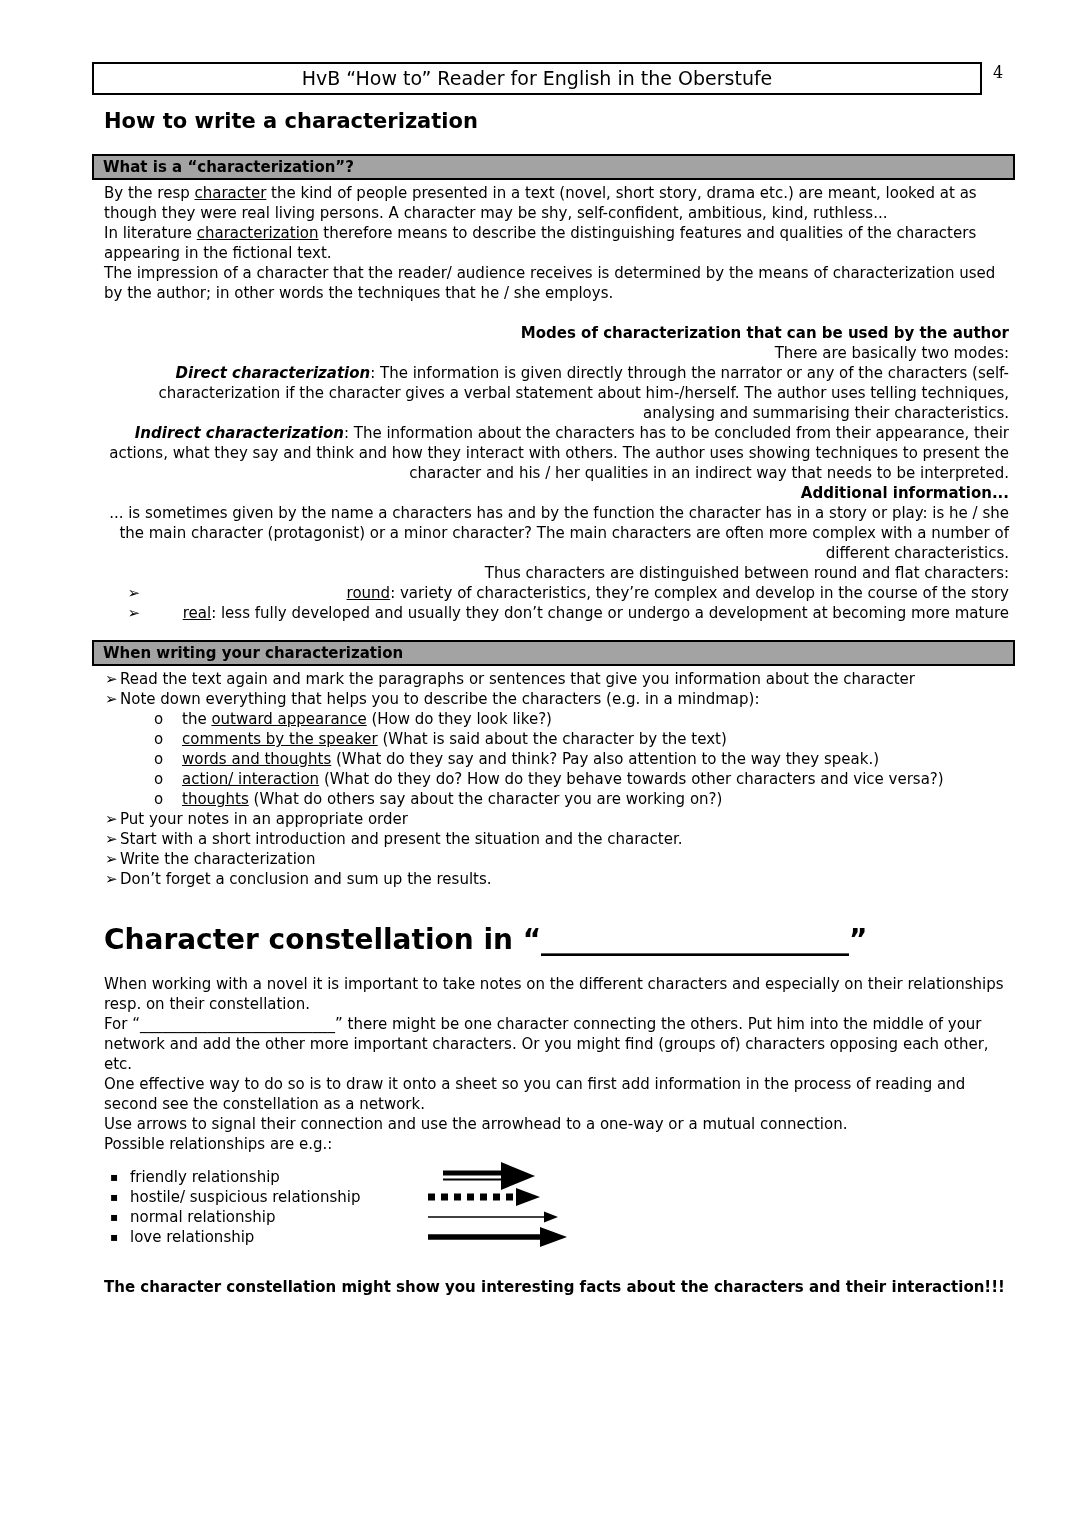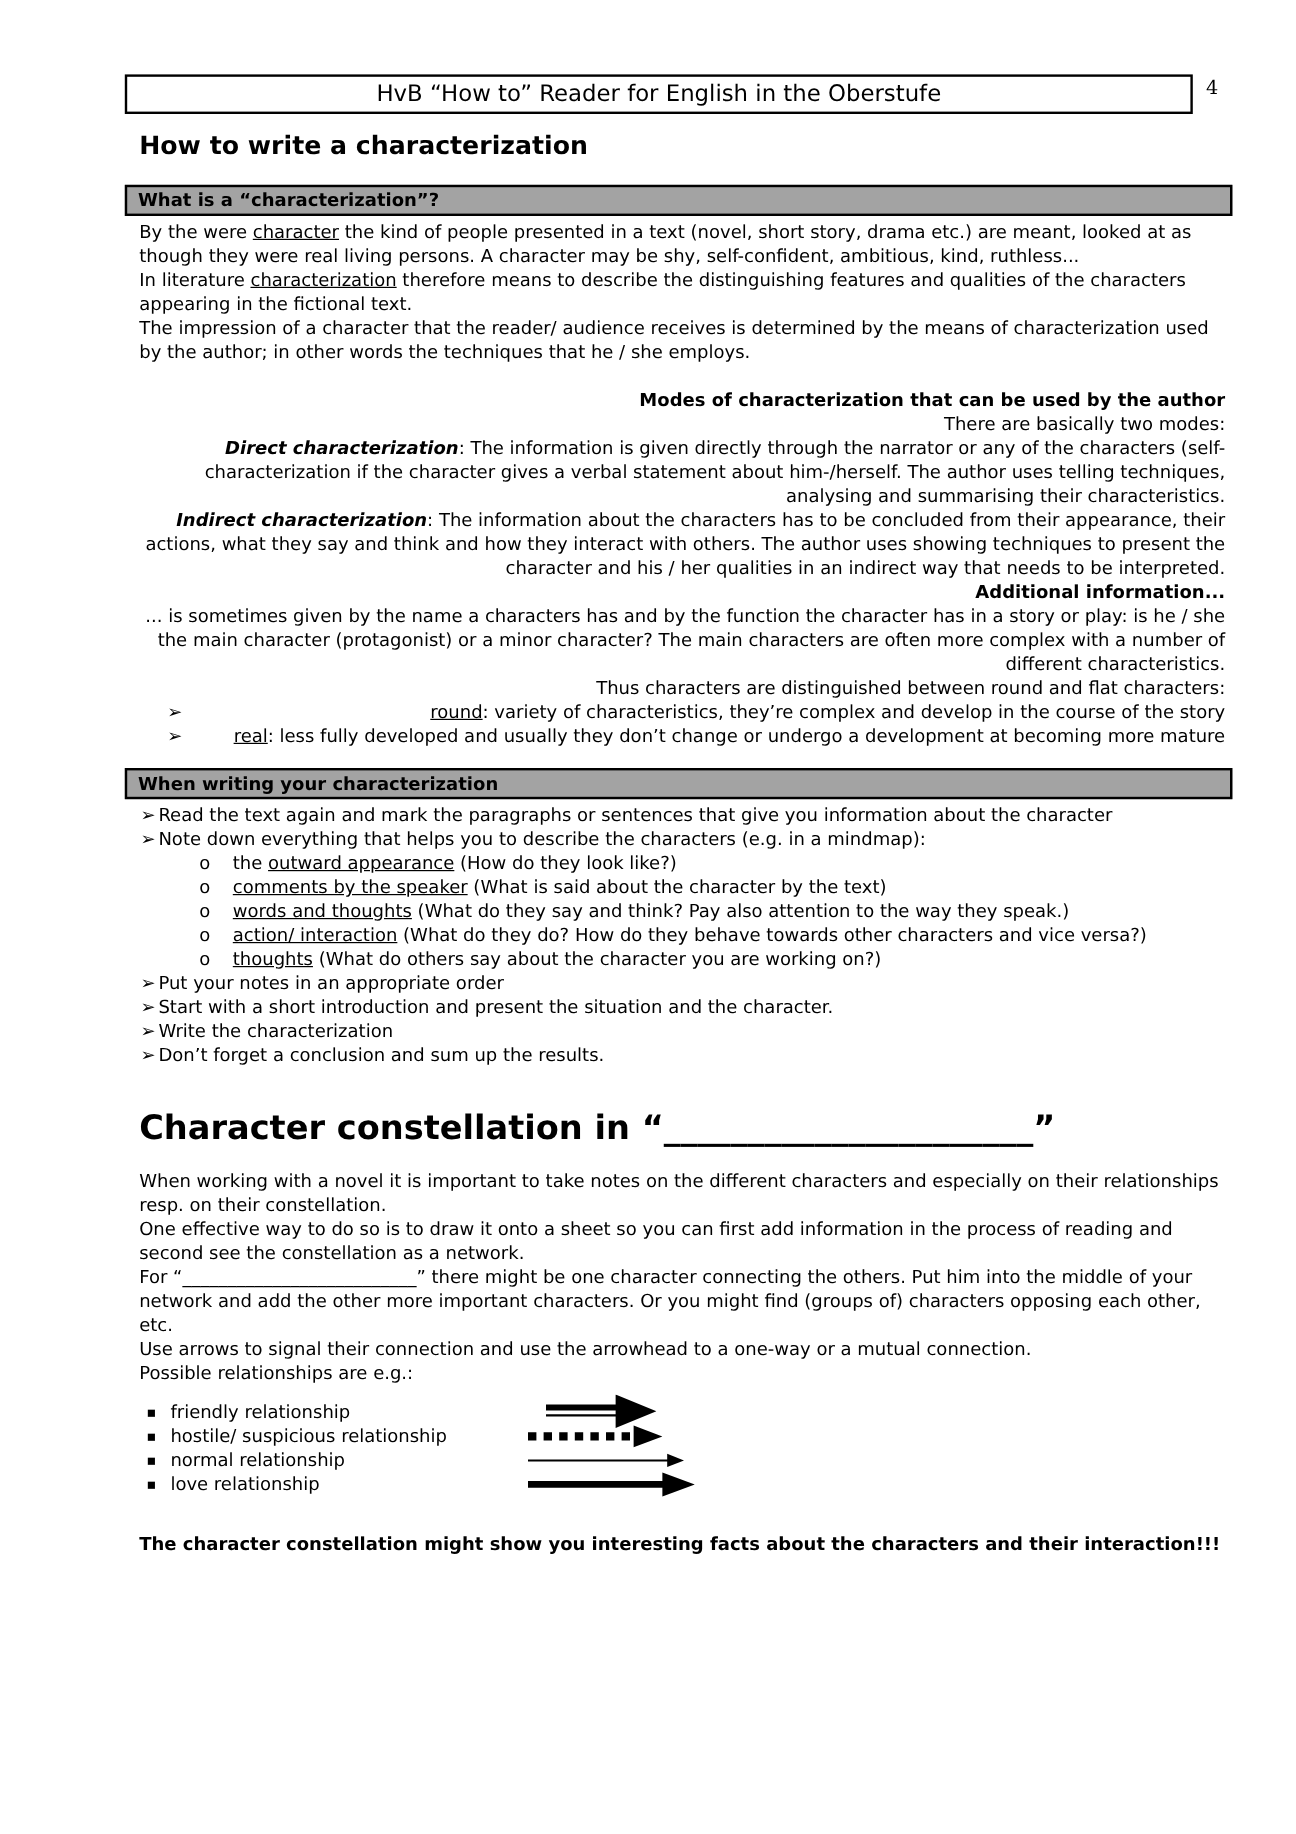--- a/index.html
+++ b/index.html
@@ -4,21 +4,21 @@
 <style>
   html,body{margin:0;padding:0;background:#e8e8e8;}
   .page{
     position:relative;
     width:1080px;height:1528px;
     background:#ffffff;
     color:#000;
     font-family:"DejaVu Sans","Liberation Sans",sans-serif;
     overflow:hidden;
   }
-  .content{position:absolute;left:104px;top:62px;width:923px;}
+  .content{position:absolute;left:92px;top:62px;width:923px;}
   .header-box{
     border:2px solid #000;
     width:886px;
     height:29px;line-height:29px;
     text-align:center;
     font-size:19px;
   }
   .page-number{
     position:absolute;left:901px;top:1px;
     font-family:"DejaVu Serif","Liberation Serif",serif;
@@ -70,21 +70,21 @@
       <div class="header-box">
         <span>HvB “How to” Reader for English in the Oberstufe</span>
       </div>
       <div class="page-number">4</div>
     </div>
 
     <div class="doc-title">How to write a characterization</div>
 
     <div class="bar">What is a “characterization”?</div>
     <div class="body-text">
-      <p><span>By the were </span><span class="u">character</span><span> the kind of people presented in a text (novel, short story, drama etc.) are meant, looked at as though they were real living persons. A character may be shy, self-confident, ambitious, kind, ruthless...</span></p>
+      <p><span>By the resp </span><span class="u">character</span><span> the kind of people presented in a text (novel, short story, drama etc.) are meant, looked at as though they were real living persons. A character may be shy, self-confident, ambitious, kind, ruthless...</span></p>
       <p><span>In literature </span><span class="u">characterization</span><span> therefore means to describe the distinguishing features and qualities of the characters appearing in the fictional text.</span></p>
       <p><span>The impression of a character that the reader/ audience receives is determined by the means of characterization used by the author; in other words the techniques that he / she employs.</span></p>
     </div>
 
     <div class="body-text s2">
       <p class="b gap-after">Modes of characterization that can be used by the author</p>
       <p>There are basically two modes:</p>
       <p><span class="bi">Direct characterization</span><span>: The information is given directly through the narrator or any of the characters (self-characterization if the character gives a verbal statement about him-/herself. The author uses telling techniques, analysing and summarising their characteristics.</span></p>
       <p><span class="bi">Indirect characterization</span><span>: The information about the characters has to be concluded from their appearance, their actions, what they say and think and how they interact with others. The author uses showing techniques to present the character and his / her qualities in an indirect way that needs to be interpreted.</span></p>
       <p class="b">Additional information...</p>
@@ -147,22 +147,22 @@
       <li class="w1">
         <span class="mk">➢</span>
         <span class="txt"><span>Don’t forget a conclusion and sum up the results.</span></span>
       </li>
     </ul>
 
     <div class="const-title"><span>Character constellation in “</span><span>______________________</span><span>”</span></div>
 
     <div class="body-text s3">
       <p><span>When working with a novel it is important to take notes on the different characters and especially on their relationships resp. on their constellation.</span></p>
+      <p><span>For “</span><span>__________________________</span><span>” there might be one character connecting the others. Put him into the middle of your network and add the other more important characters. Or you might find (groups of) characters opposing each other, etc.</span></p>
       <p><span>One effective way to do so is to draw it onto a sheet so you can first add information in the process of reading and second see the constellation as a network.</span></p>
-      <p><span>For “</span><span>__________________________</span><span>” there might be one character connecting the others. Put him into the middle of your network and add the other more important characters. Or you might find (groups of) characters opposing each other, etc.</span></p>
       <p><span>Use arrows to signal their connection and use the arrowhead to a one-way or a mutual connection.</span></p>
       <p><span>Possible relationships are e.g.:</span></p>
     </div>
 
     <ul class="rel-list">
       <li>
         <span class="mk">▪</span>
         <span class="rel-label">friendly relationship</span>
         <span class="arrow-cell arrow-offset">
           <svg width="92" height="30" viewBox="0 0 92 30">

